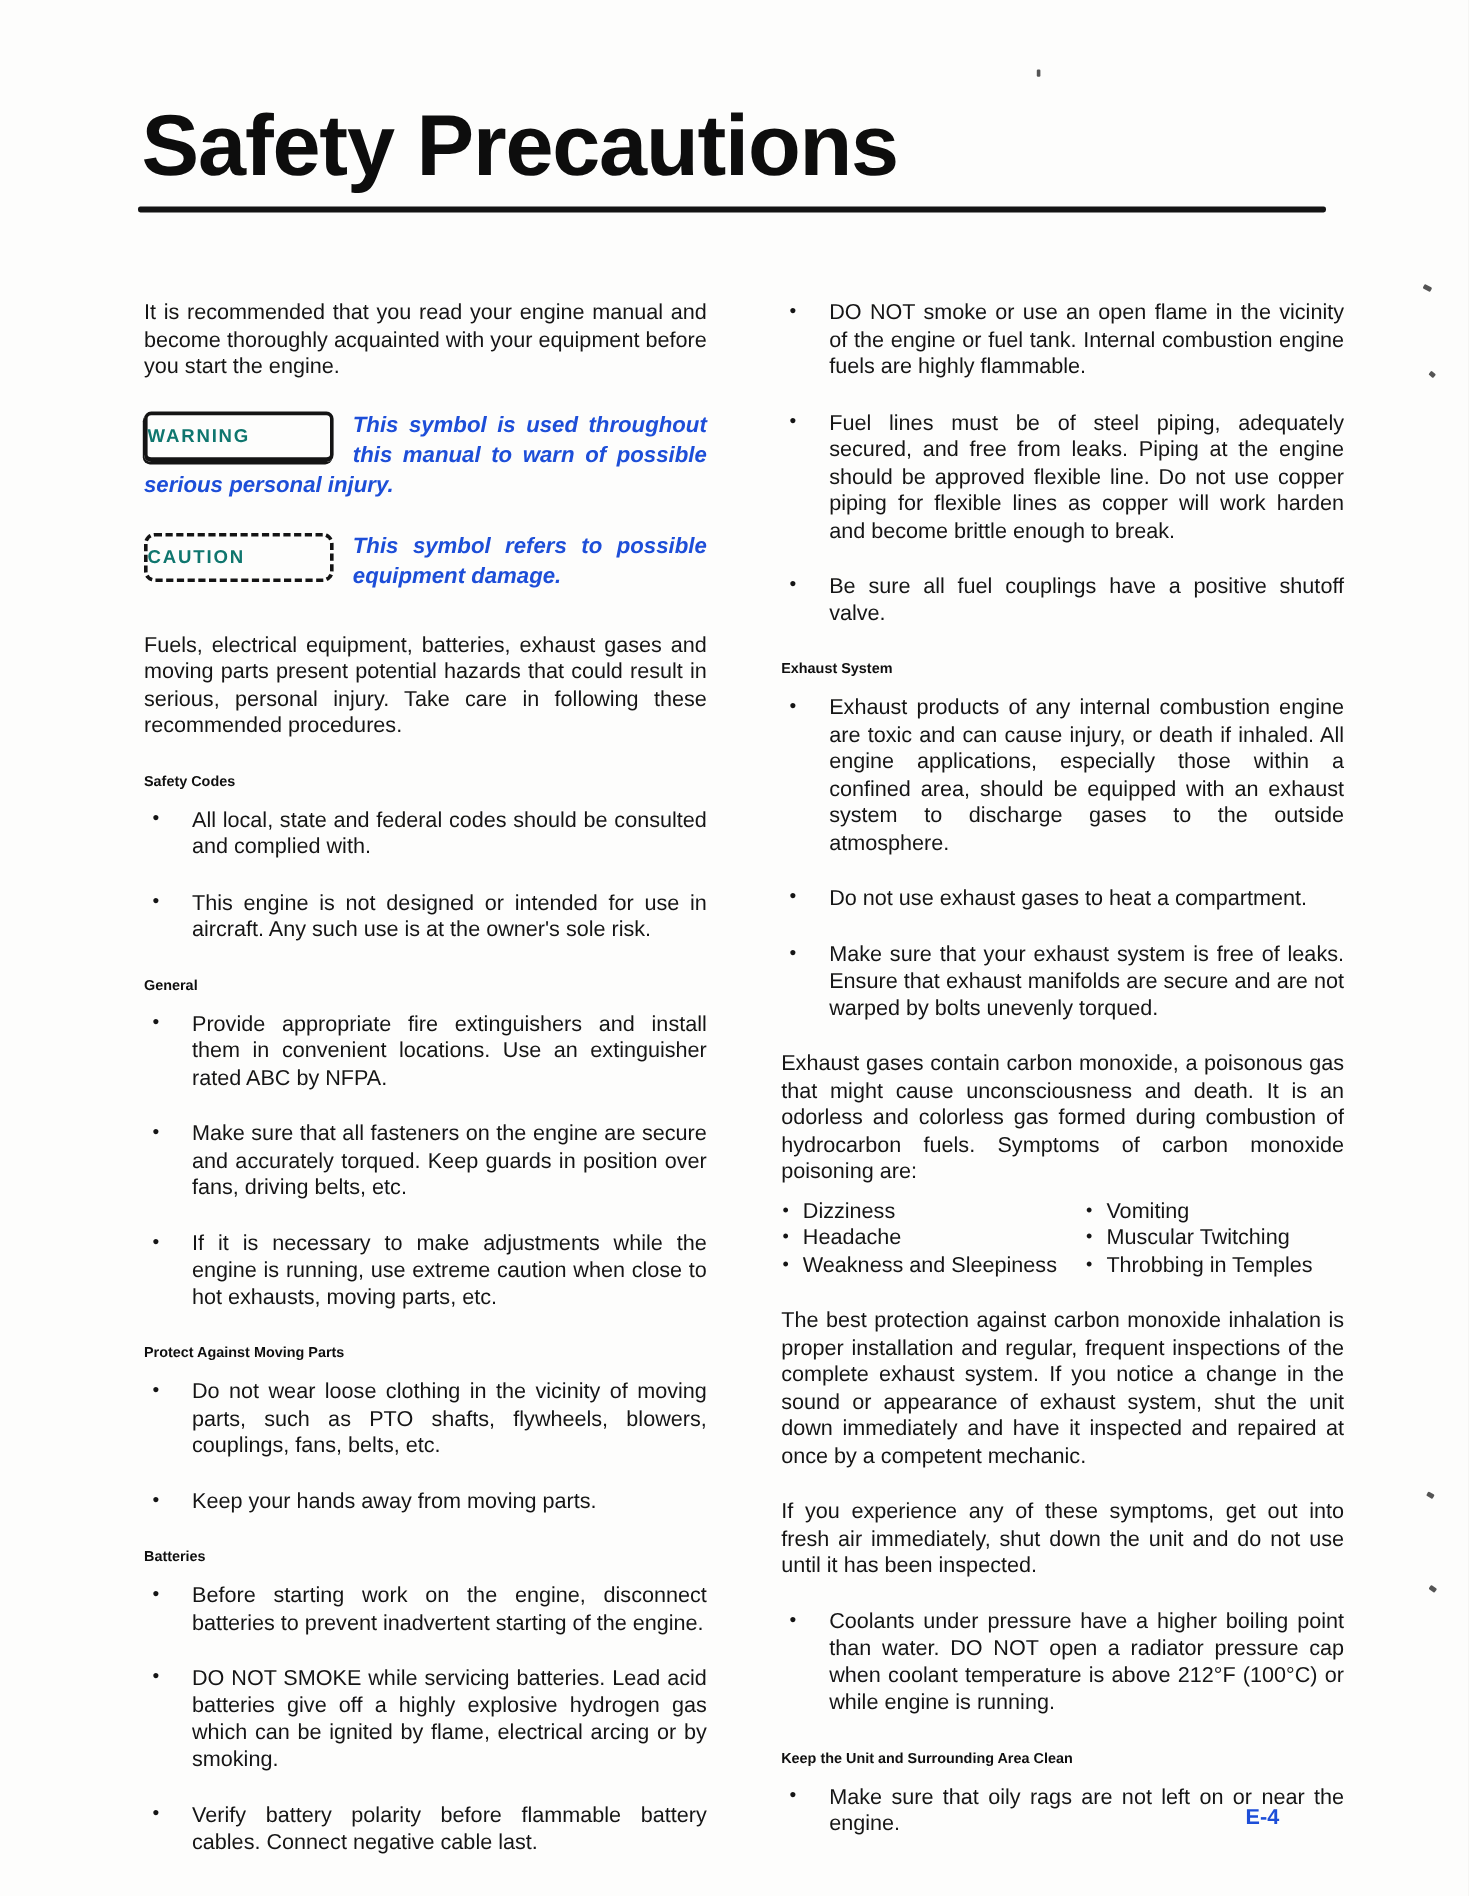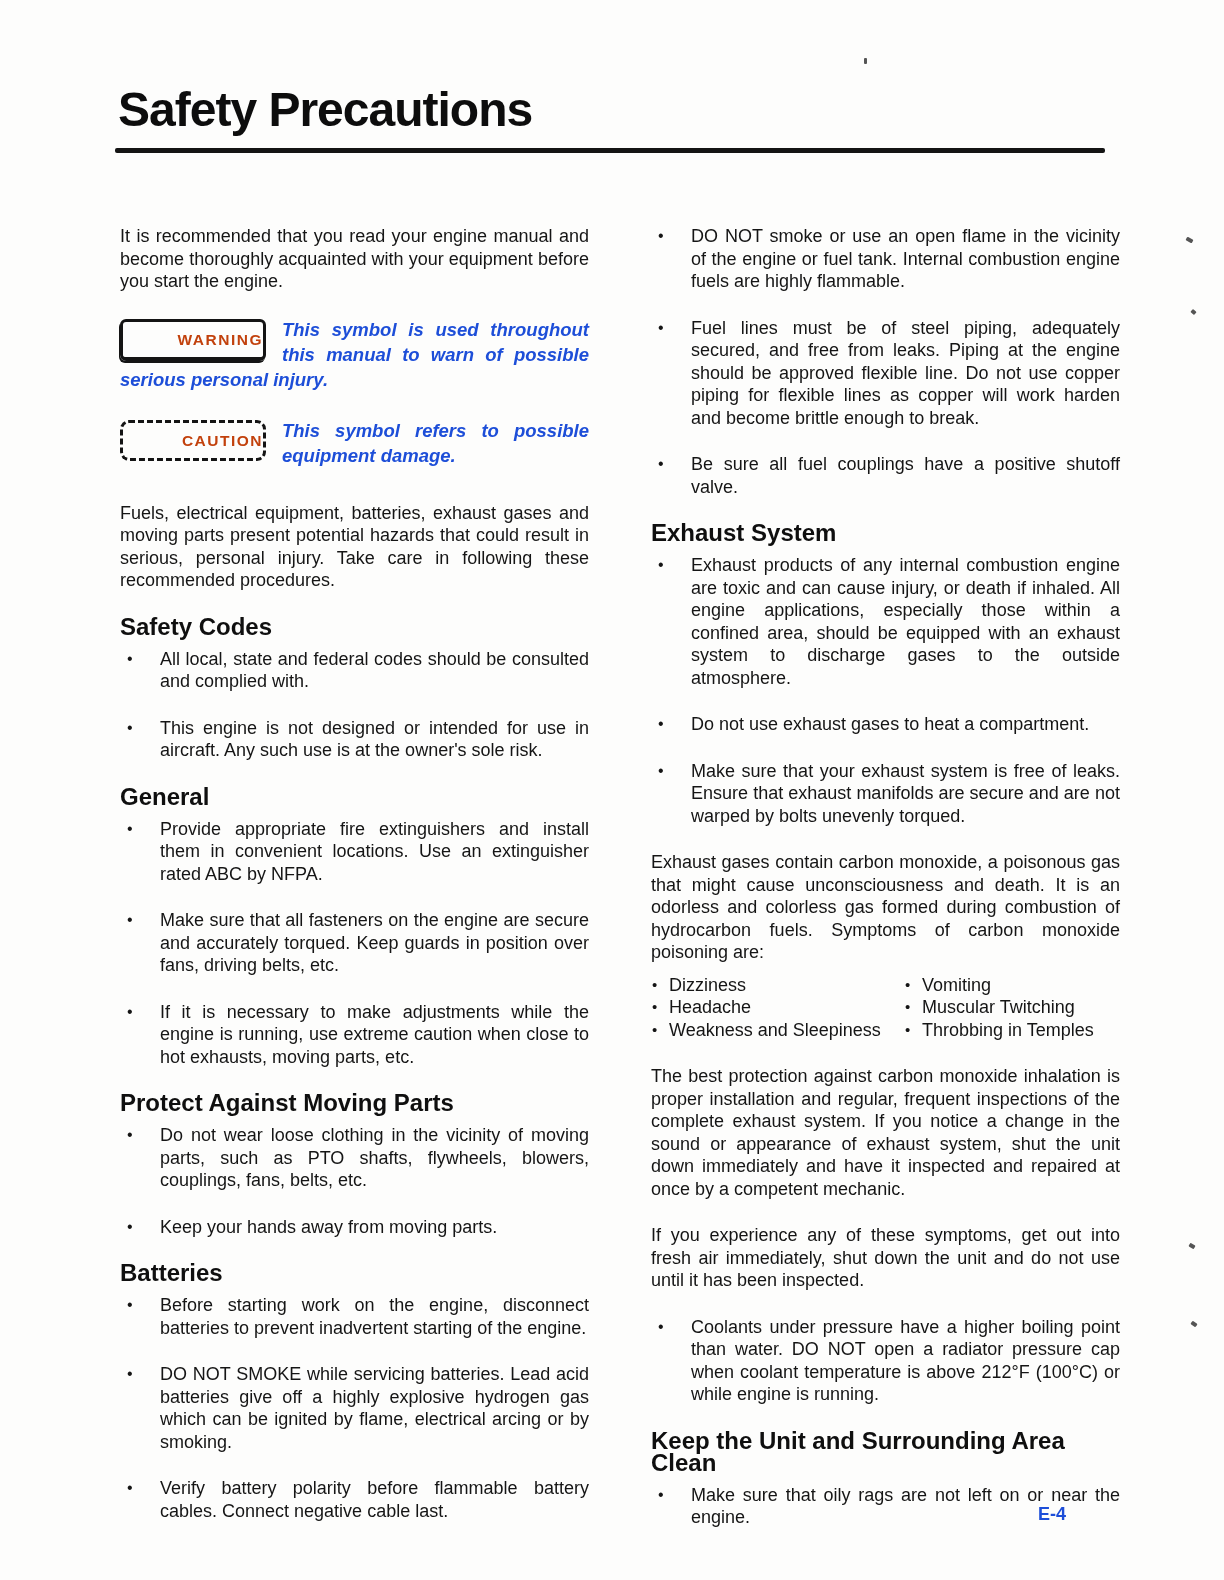--- a/index.html
+++ b/index.html
@@ -7,51 +7,51 @@
     position:relative;
     width:1224px;height:1580px;
     background:#fdfdfc;
     font-family:"Liberation Sans","DejaVu Sans",sans-serif;
     color:#151515;
     overflow:hidden;
     margin:0 auto;
   }
   .title-wrap{padding:86px 104px 0 118px;}
   .page-title{
-    font-size:48px;font-weight:bold;letter-spacing:-1px;
+    font-size:72px;font-weight:bold;letter-spacing:-1px;
     margin:0;line-height:1.0;color:#0d0d0d;
   }
   .title-rule{
     margin-top:14px;margin-left:-3px;
     width:990px;height:5px;background:#141414;
     border-radius:2px;
   }
   .content{
     display:flex;gap:62px;
     padding:72px 104px 0 120px;
   }
   .col{width:469px;flex:none;font-size:18px;line-height:22.5px;}
   .col p{margin:0 0 24px 0;text-align:justify;}
   .sec-heading{
-    font-size:24px;font-weight:bold;color:#0f0f0f;
+    font-size:12px;font-weight:bold;color:#0f0f0f;
     margin:0 0 10px 0;line-height:22px;
   }
   .bullet{display:flex;margin:0 0 24px 0;}
   .bullet .dot{flex:none;width:33px;padding-left:7px;font-size:16px;}
   .bullet .btext{flex:1;text-align:justify;}
   .boxrow{margin-bottom:26px;text-align:justify;}
   .boxrow::after{content:"";display:block;clear:both;}
   .alert-box{
     float:left;
     margin:2px 16px 4px 0;
-    padding:7px 0 6px 0;
+    padding:7px 12px 6px 0;
     width:140px;
-    text-align:right;
+    text-align:left;
     font-size:15.5px;font-weight:bold;letter-spacing:1.5px;
-    color:#c2410c;
+    color:#0f766e;
   }
   .warning-box{
     border:3px solid #141414;
     border-bottom-width:4px;
     border-radius:6px;
     box-shadow:-1px 2px 0 #141414;
   }
   .caution-box{
     border:3px dashed #141414;
     border-radius:9px;

